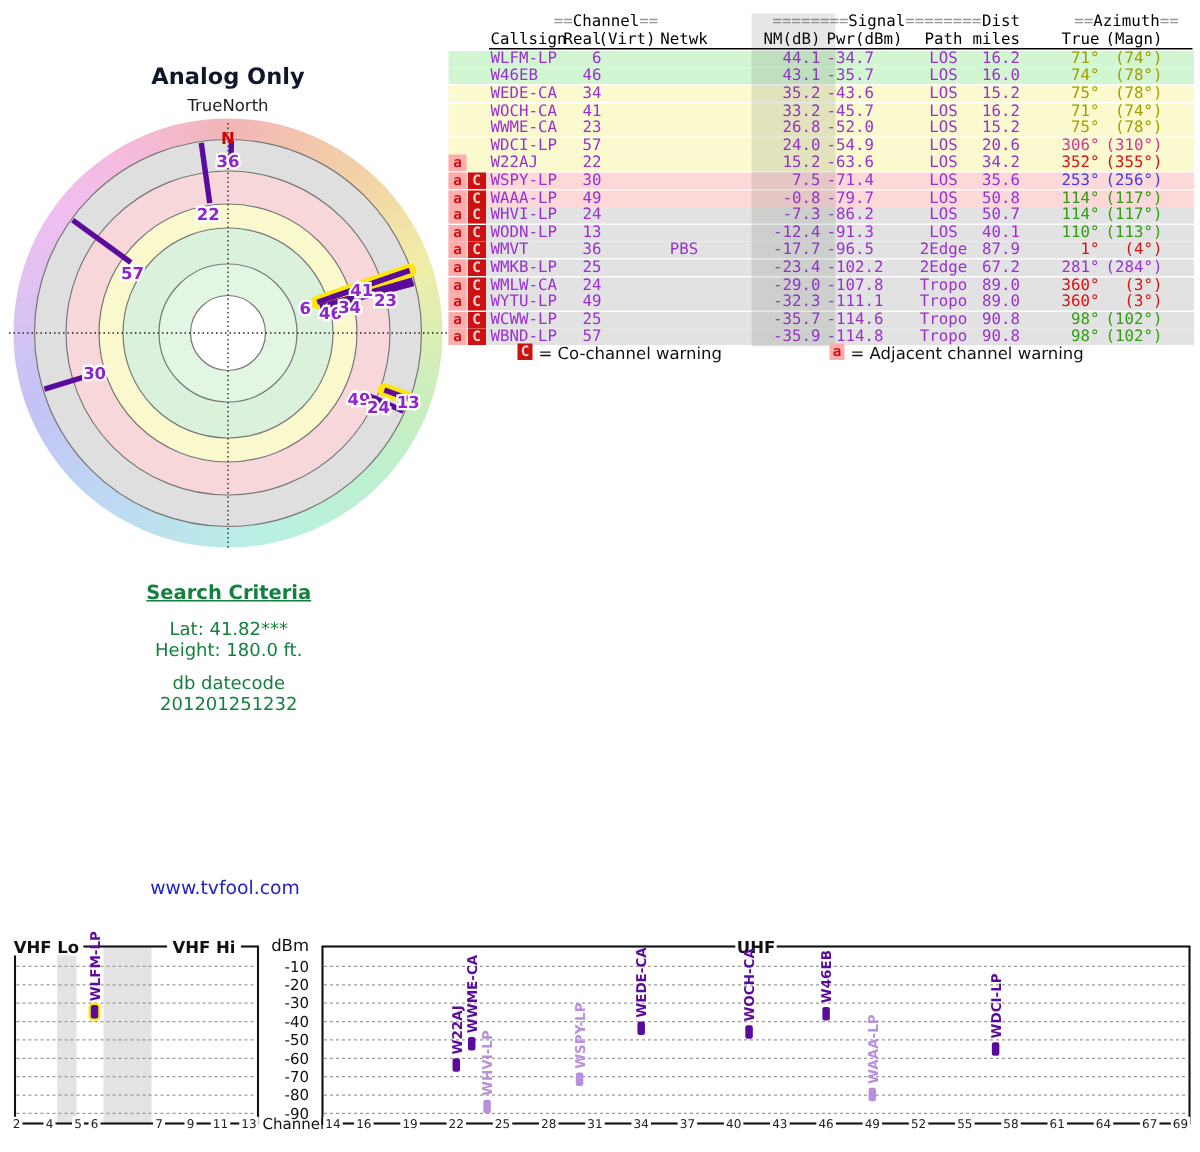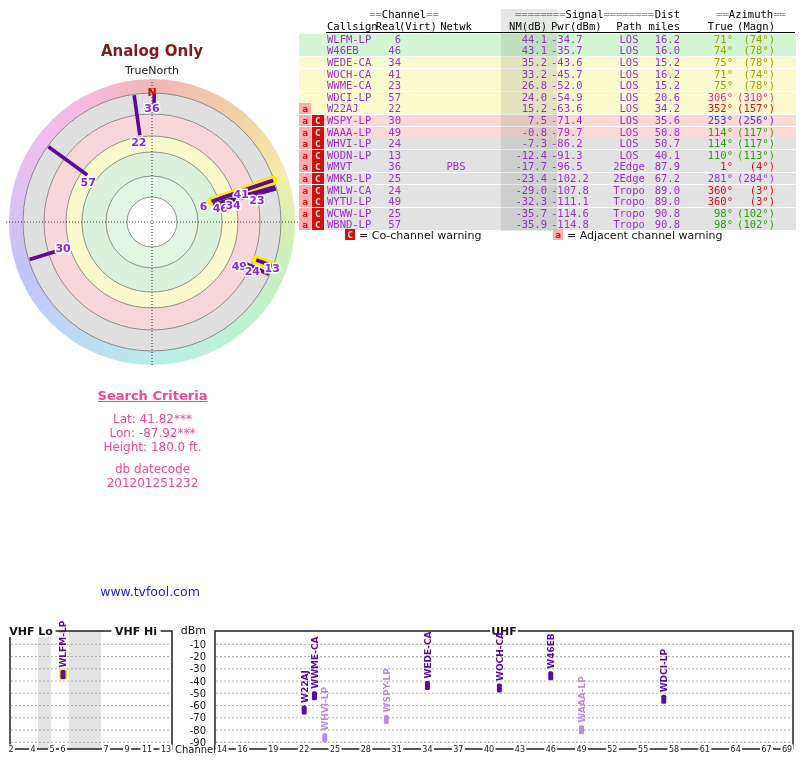--- a/index.html
+++ b/index.html
@@ -1,21 +1,21 @@
 <!DOCTYPE html>
 <html><head>
 <meta charset="utf-8">
 <style>
   html,body{margin:0;padding:0;background:#fff;width:800px;height:768px;
     font-family:"DejaVu Sans",sans-serif;position:relative;overflow:hidden}
   .abs{position:absolute}
 
   
   #radar-title{left:2px;top:42px;width:300px;text-align:center;
-    font:bold 15px "DejaVu Sans",sans-serif;color:#7f1d1d}
+    font:bold 15px "DejaVu Sans",sans-serif;color:#0f172a}
   #radar-wrap{left:2px;top:60px;width:300px;height:312px}
   #truenorth{left:0;top:4px;width:300px;text-align:center;font:11px "DejaVu Sans",sans-serif;color:#222}
   #nmark{left:138px;top:26px;width:24px;text-align:center;font:bold 11px "DejaVu Sans",sans-serif;color:#d40000}
   #hue-ring{left:7px;top:19px;width:286px;height:286px;border-radius:50%;
     background:conic-gradient(from 0deg,
       #f2b6b6 0deg,#f2d2a6 40deg,#f0eda8 70deg,#cdeebc 105deg,#bdf0cf 135deg,
       #baf0e4 170deg,#bddcf2 210deg,#c3c3f5 250deg,#dcc2f3 280deg,
       #f0bef0 305deg,#f5bad8 335deg,#f2b6b6 360deg)}
   #radar-svg{left:0;top:0}
   .slabel{font:bold 11px "DejaVu Sans",sans-serif;fill:#8d25cc;
@@ -64,21 +64,21 @@
   
   .legend{top:229px;height:12px;font:11px "DejaVu Sans",sans-serif;color:#111}
   #legend-c{left:345px}
   #legend-a{left:553px}
   .lbox{display:inline-block;width:10px;height:11px;text-align:center;
     font:bold 9.5px "DejaVu Sans Mono",monospace;vertical-align:top;margin-right:4px}
   .lbox-c{background:#cc1111;color:#ffd6d6}
   .lbox-a{background:#ffacac;color:#cc1111}
 
   
-  #search{left:55px;top:388px;width:195px;text-align:center;color:#ec4899}
+  #search{left:55px;top:388px;width:195px;text-align:center;color:#15803d}
   #search-heading{font:bold 13px "DejaVu Sans",sans-serif;text-decoration:underline;margin-bottom:9px}
   .srch-line{font:12px "DejaVu Sans",sans-serif;line-height:14px}
   #datecode-block{margin-top:8px}
 
   
   #site-link{left:0;top:584px;width:300px;text-align:center;
     font:12.5px "DejaVu Sans",sans-serif;color:#2222cc;cursor:pointer}
 
   
   #sig-wrap{left:0;top:613px;width:800px;height:155px}
@@ -248,21 +248,21 @@
         <span class="cell c-wc"></span>
         <span class="cell c-call ptxt">W22AJ</span>
         <span class="cell c-real ptxt">22</span>
         <span class="cell c-virt ptxt"></span>
         <span class="cell c-net ptxt"></span>
         <span class="cell c-nm ptxt">15.2</span>
         <span class="cell c-pwr ptxt">-63.6</span>
         <span class="cell c-path ptxt">LOS</span>
         <span class="cell c-miles ptxt">34.2</span>
         <span class="cell c-true az-red">352°</span>
-        <span class="cell c-magn az-red">(157°)</span>
+        <span class="cell c-magn az-red">(355°)</span>
       </div>
 
       <div class="trow tier-pink">
         <span class="cell c-wa">a</span>
         <span class="cell c-wc">C</span>
         <span class="cell c-call ptxt">WSPY-LP</span>
         <span class="cell c-real ptxt">30</span>
         <span class="cell c-virt ptxt"></span>
         <span class="cell c-net ptxt"></span>
         <span class="cell c-nm ptxt">7.5</span>
@@ -414,21 +414,20 @@
 <div class="abs legend" id="legend-c">
   <span class="lbox lbox-c">C</span><span>= Co-channel warning</span>
 </div>
 <div class="abs legend" id="legend-a">
   <span class="lbox lbox-a">a</span><span>= Adjacent channel warning</span>
 </div>
 
 <div class="abs" id="search">
   <div id="search-heading">Search Criteria</div>
   <div class="srch-line">Lat: 41.82***</div>
-  <div class="srch-line">Lon: -87.92***</div>
   <div class="srch-line">Height: 180.0 ft.</div>
   <div id="datecode-block">
     <div class="srch-line">db datecode</div>
     <div class="srch-line">201201251232</div>
   </div>
 </div>
 
 <div class="abs" id="site-link">www.tvfool.com</div>
 
 <div class="abs" id="sig-wrap">

